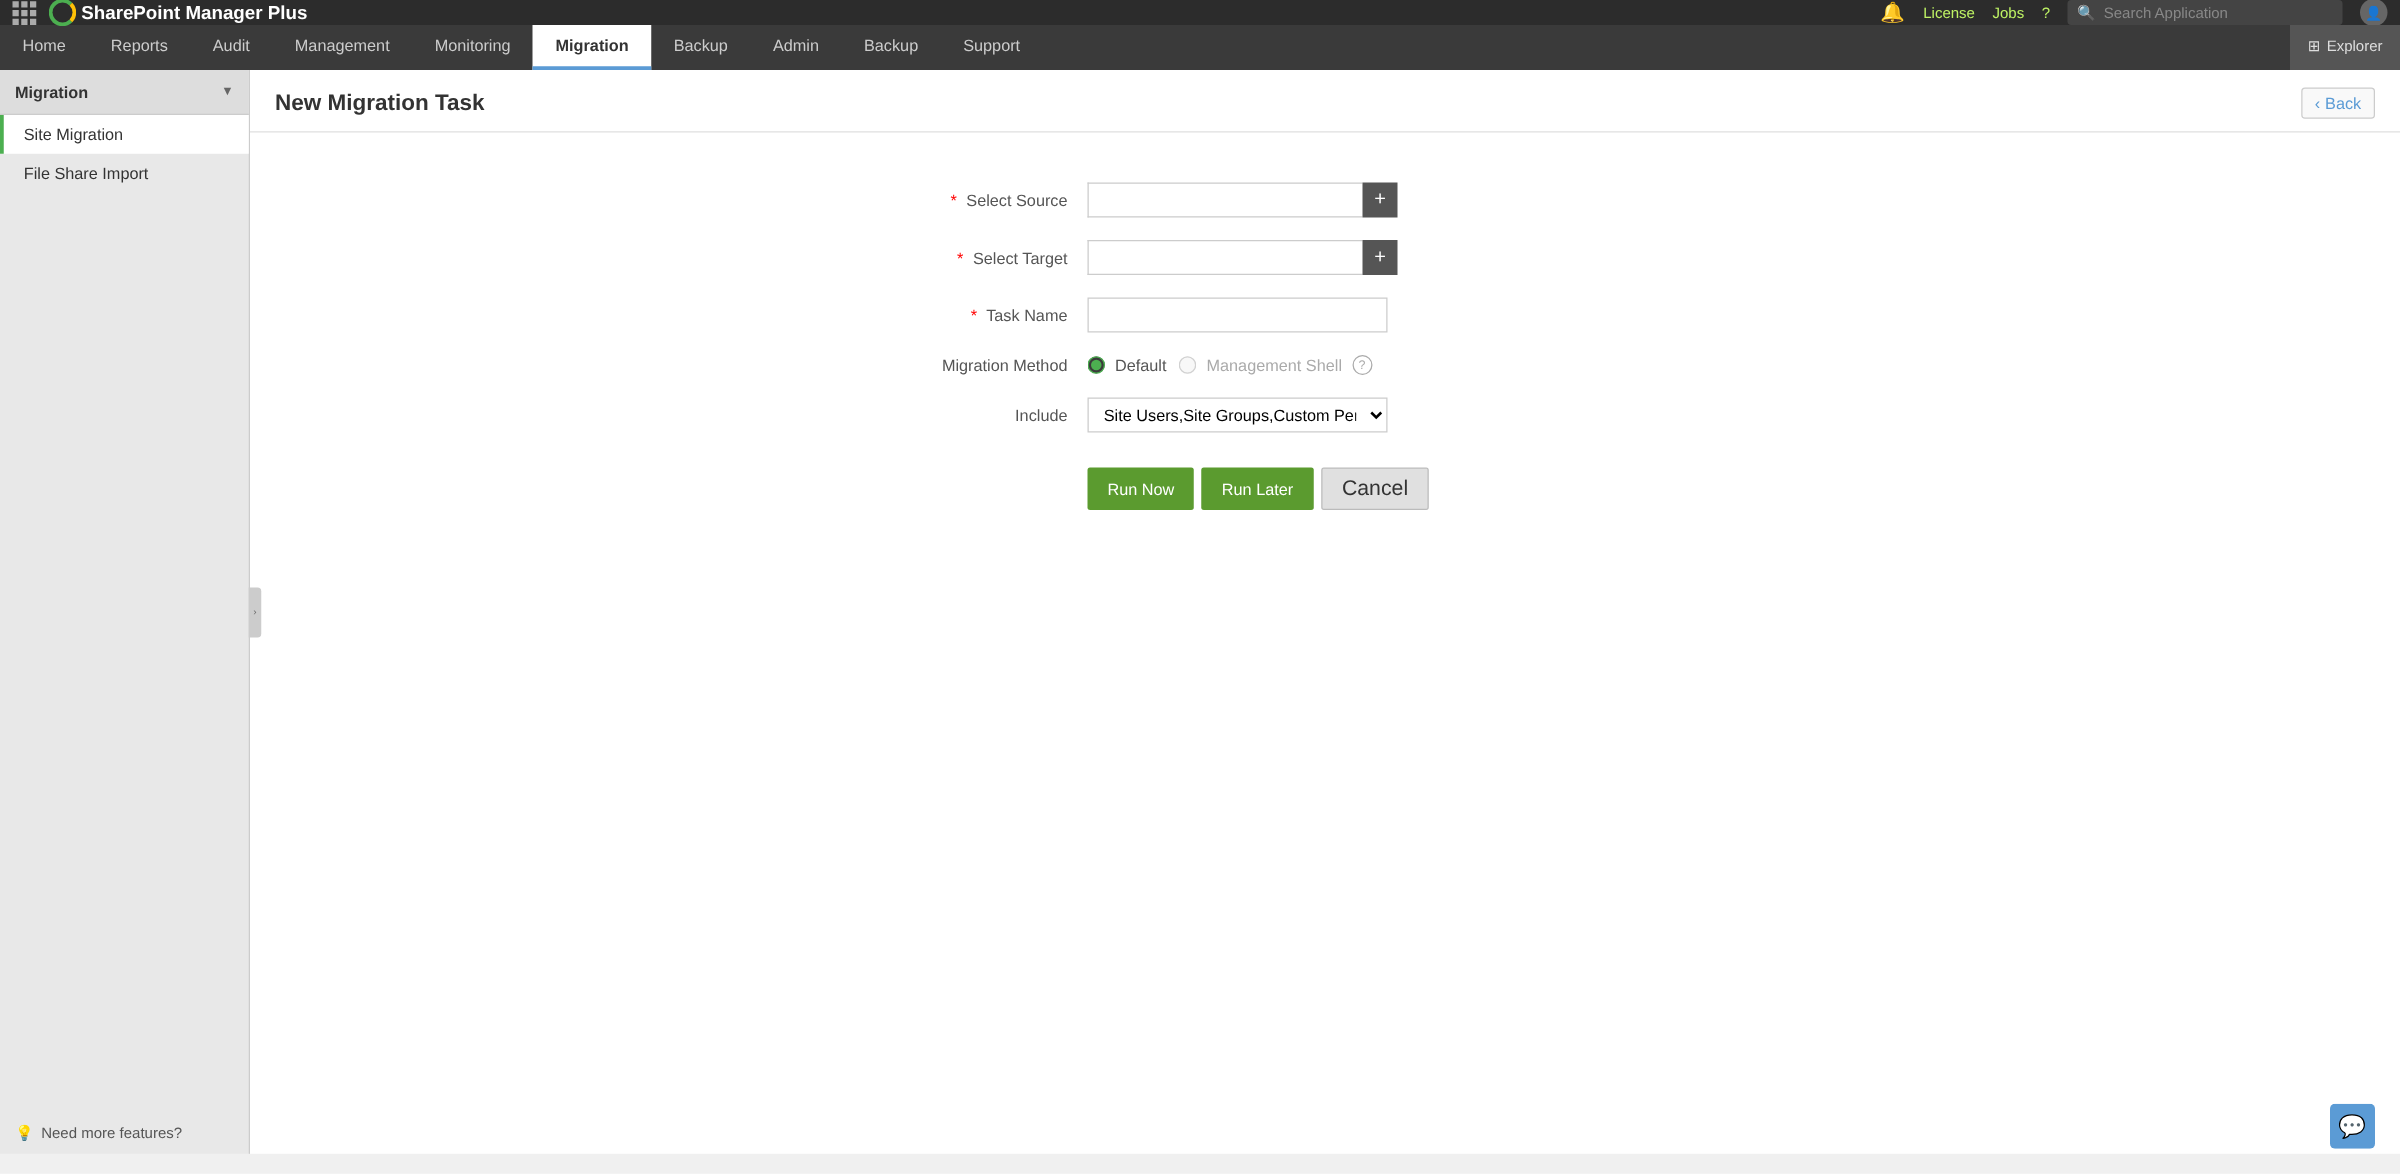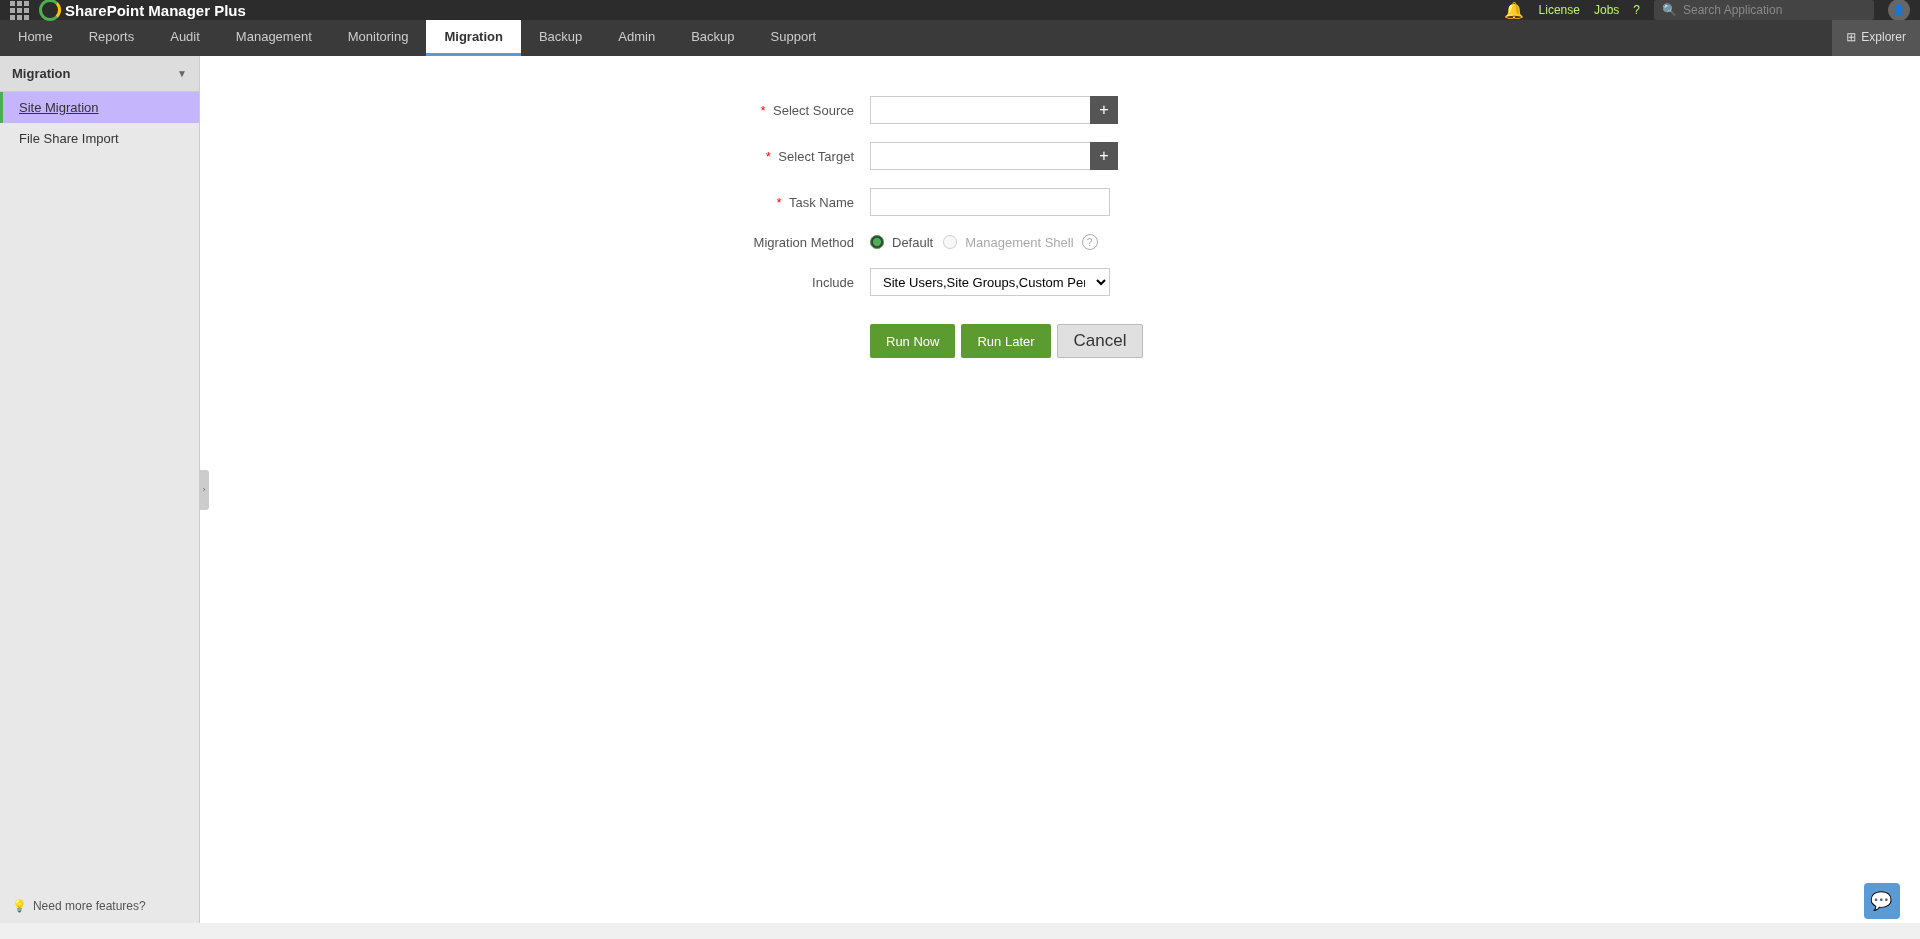--- a/index.html
+++ b/index.html
@@ -159,24 +159,23 @@
       color: #666;
     }
     .sidebar-nav-item {
       padding: 8px 16px;
       cursor: pointer;
       color: #333;
       font-size: 13px;
       border-left: 3px solid transparent;
     }
     .sidebar-nav-item.active {
-      background: #c4b5fd;
+      background: #ffffff;
       border-left: 3px solid #4CAF50;
       color: #333;
-      text-decoration: underline;
     }
     .sidebar-footer {
       margin-top: auto;
       padding: 10px 12px;
       display: flex;
       align-items: center;
       gap: 6px;
       color: #555;
       font-size: 12px;
       cursor: pointer;
@@ -443,20 +442,27 @@
     <div class="sidebar-nav-item active">Site Migration</div>
     <div class="sidebar-nav-item">File Share Import</div>
     <div class="sidebar-footer">
       <span>💡</span>
       <span>Need more features?</span>
     </div>
     <div class="sidebar-collapse-handle">›</div>
   </div>
 
   <div class="main">
+    <div class="main-header">
+      <h2 class="main-title">New Migration Task</h2>
+      <div class="back-btn">
+        <span>‹</span>
+        <span>Back</span>
+      </div>
+    </div>
 
     <div class="form-container">
 
       <div class="form-row">
         <div class="form-label">
           <span class="required-star">*</span>
           <span>Select Source</span>
         </div>
         <div class="form-input-group">
           <input type="text" class="form-input" style="">

